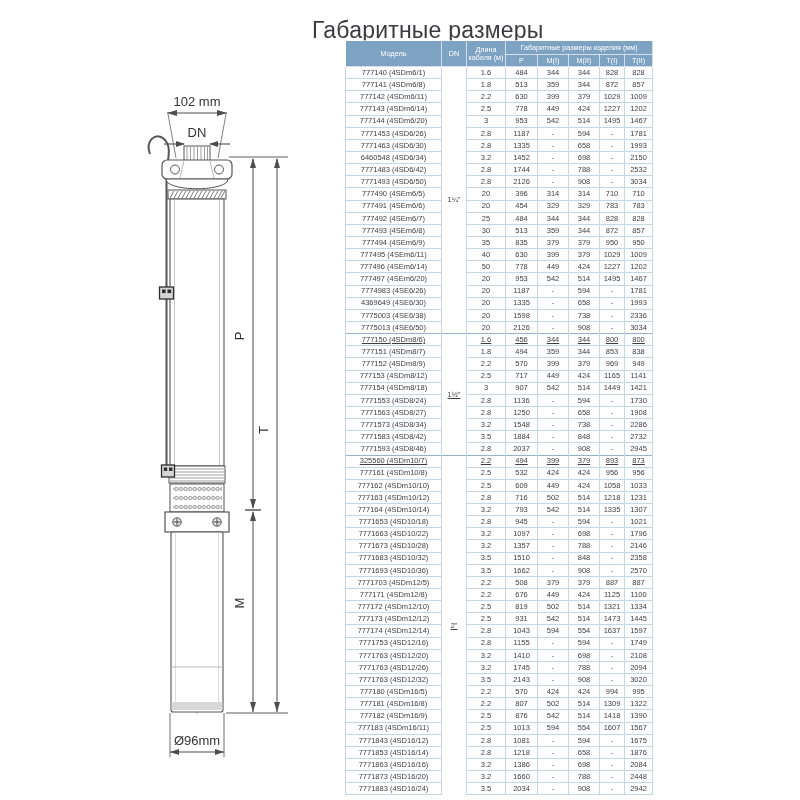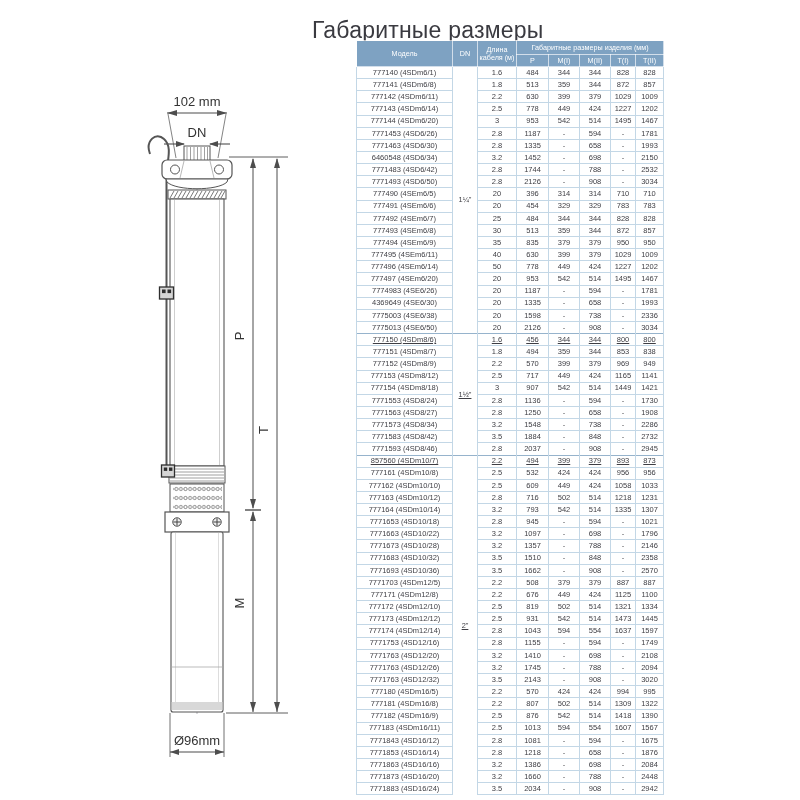--- a/index.html
+++ b/index.html
@@ -11,21 +11,21 @@
   .page-title{
     position:absolute;top:9px;left:304px;margin:8px;
     font-size:23px;font-weight:500;letter-spacing:.2px;color:var(--title,#3a3a40);
   }
   
   .diagram{position:absolute;left:140px;top:88px;width:170px;height:692px;}
   
   .tbl-wrap{position:absolute;left:345px;top:40px;width:307px;}
   table.dims{
     border-collapse:collapse;table-layout:fixed;width:307px;
-    font-size:7.5px;line-height:1;margin-left:11px;
+    font-size:7.5px;line-height:1;
   }
   table.dims th{
     background:var(--header-bg,#7ea2c2);color:#fff;font-weight:normal;
     font-size:7.2px;border:1px solid rgba(255,255,255,.65);
     padding:0 1px;text-align:center;vertical-align:middle;
   }
   tr.hdr-top th{height:13px;}
   tr.hdr-sub th{height:11px;}
   table.dims td{
     height:11.15px;padding:0;text-align:center;vertical-align:middle;
@@ -478,21 +478,21 @@
         <tr>
           <td>7771593 (4SD8/46)</td>
           <td>2.8</td>
           <td>2037</td>
           <td>-</td>
           <td>908</td>
           <td>-</td>
           <td>2945</td>
         </tr>
         <tr class="group-start">
-          <td>857560 (4SDm10/7)</td>
+          <td>325560 (4SDm10/7)</td>
           <td class="c-dn" rowspan="28">2"</td>
           <td>2.2</td>
           <td>494</td>
           <td>399</td>
           <td>379</td>
           <td>893</td>
           <td>873</td>
         </tr>
         <tr>
           <td>777161 (4SDm10/8)</td>

